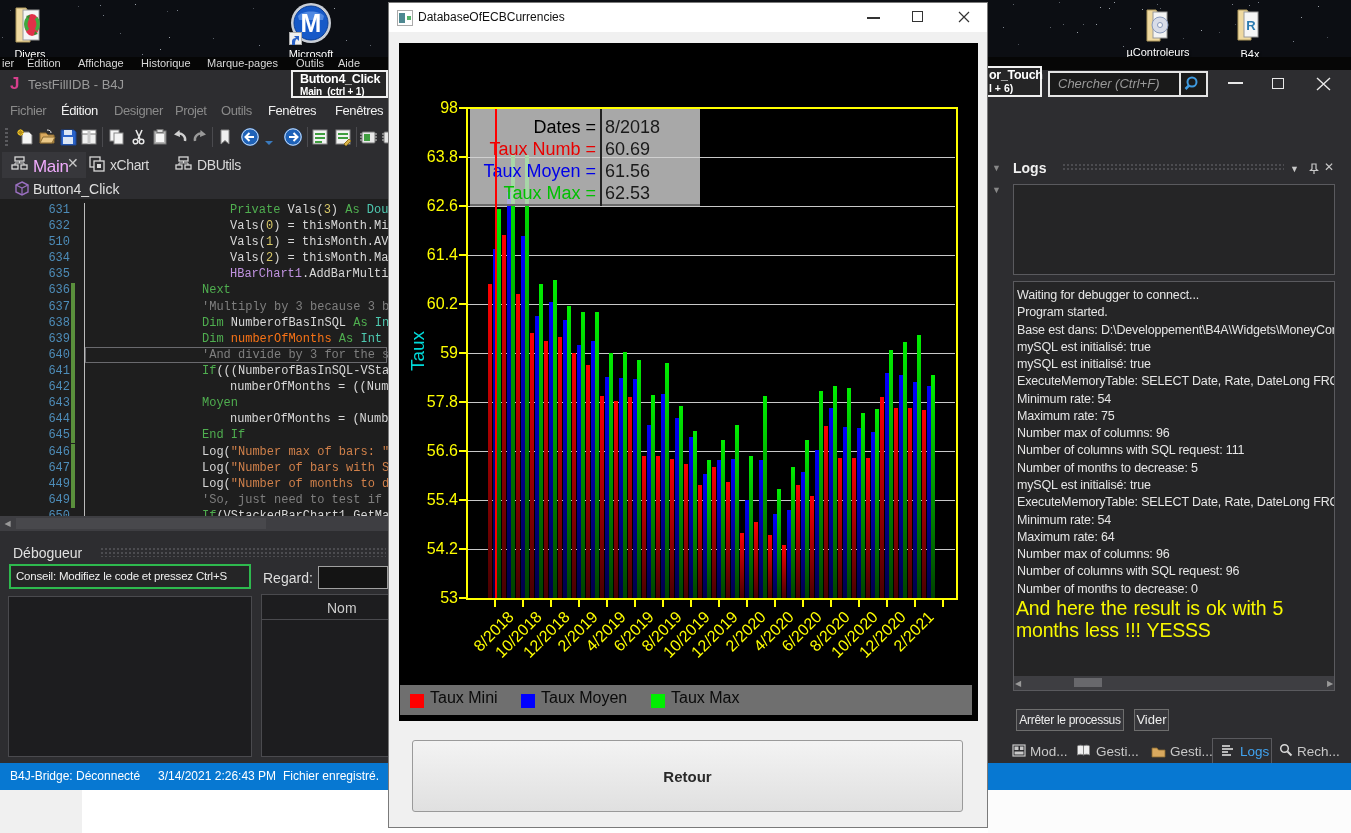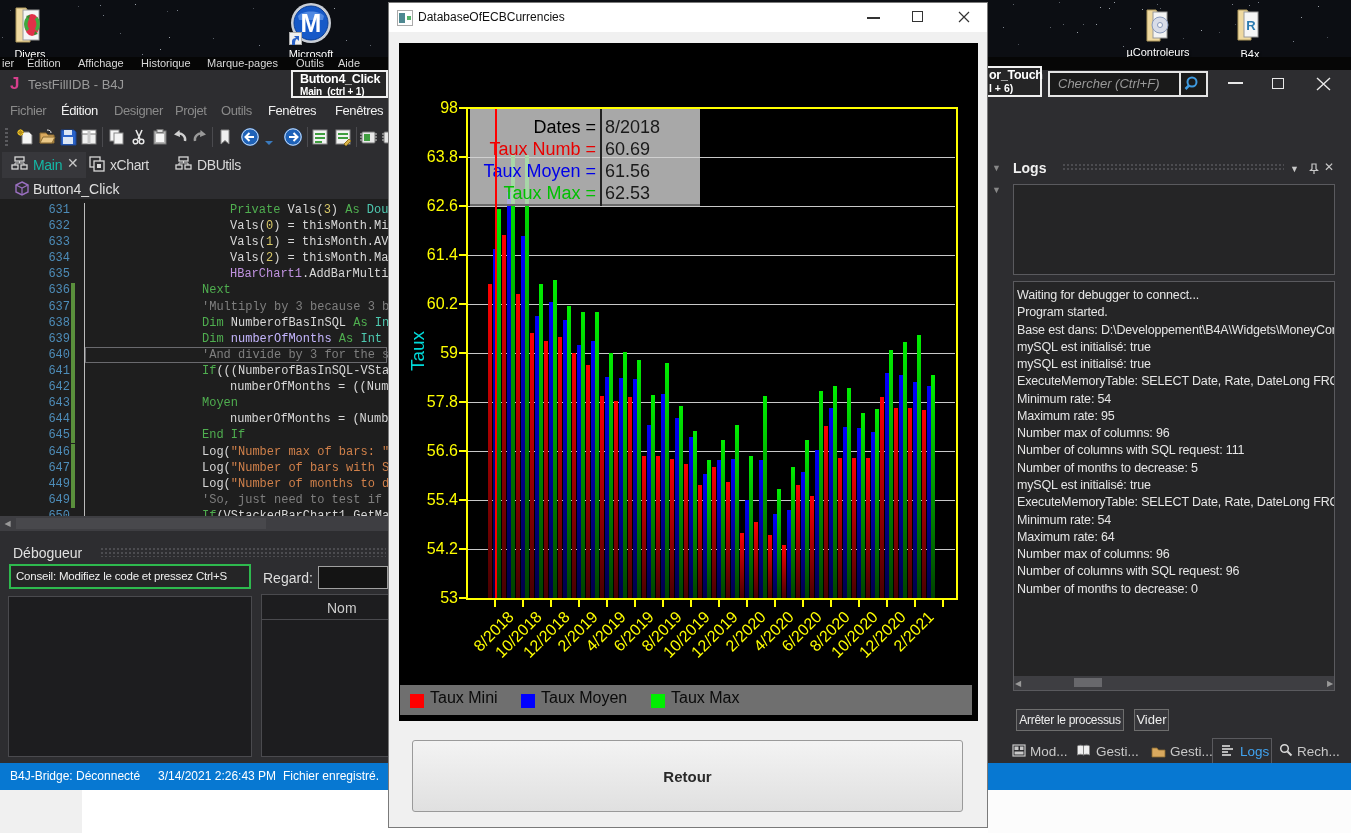--- a/index.html
+++ b/index.html
@@ -172,21 +172,21 @@
       <path d="M1 6h2M1 9h2M1 12h2M16 6h2M16 9h2M16 12h2" stroke="#999" stroke-width="1.4"></path>
     </svg></div>
 
 <div class="abs" style="left:2px;top:152px;width:84px;height:26px;background:#37373b;"></div>
 <div class="abs" style="left:11px;top:156px;"><svg width="17" height="15">
       <rect x="4" y="1" width="9" height="4" fill="none" stroke="#d8d8d8" stroke-width="1.3"></rect>
       <rect x="1" y="9" width="6" height="4" fill="none" stroke="#d8d8d8" stroke-width="1.3"></rect>
       <rect x="10" y="9" width="6" height="4" fill="none" stroke="#d8d8d8" stroke-width="1.3"></rect>
       <path d="M8.5 5v2M4 9V7h9v2" stroke="#d8d8d8" fill="none"></path>
     </svg></div>
-<div class="abs" style="left:33px;top:157px;color:#14b8a6;font-size:14px;letter-spacing:-0.3px;">Main</div>
+<div class="abs" style="left:33px;top:157px;color:#f0abfc;font-size:17px;letter-spacing:-0.3px;">Main</div>
 <div class="abs" style="left:67px;top:155px;color:#c8c8c8;font-size:14px;">✕</div>
 <div class="abs" style="left:88px;top:156px;"><svg width="17" height="16">
       <rect x="2" y="1" width="10" height="10" fill="none" stroke="#d8d8d8" stroke-width="1.3"></rect>
       <rect x="6" y="5" width="10" height="10" fill="#2d2d30" stroke="#d8d8d8" stroke-width="1.3"></rect>
       <rect x="9" y="8" width="4" height="4" fill="#d8d8d8"></rect>
     </svg></div>
 <div class="abs" style="left:110px;top:157px;color:#d8d8d8;font-size:14px;letter-spacing:-0.4px;">xChart</div>
 <div class="abs" style="left:175px;top:156px;"><svg width="17" height="15">
       <rect x="4" y="1" width="9" height="4" fill="none" stroke="#d8d8d8" stroke-width="1.3"></rect>
       <rect x="1" y="9" width="6" height="4" fill="none" stroke="#d8d8d8" stroke-width="1.3"></rect>
@@ -200,38 +200,38 @@
       <path d="M1 4l6 3 6-3M7 7v7" stroke="#9a6fc0" stroke-width="1.2" fill="none"></path>
     </svg></div>
 <div class="abs" style="left:33px;top:181px;color:#e0e0e0;font-size:14px;">Button4_Click</div>
 
 <div class="abs mono" style="left:0;top:199px;width:388px;height:317px;background:#1e1e1e;overflow:hidden;font-size:12px;">
 <div style="position:absolute;left:84px;top:4px;width:1px;height:313px;background:#bbbbbb;"></div>
 <div style="position:absolute;left:38px;top:4px;width:32px;text-align:right;color:#4d8cb8;">631</div>
 <div style="position:absolute;left:230px;top:4px;white-space:pre;"><span style="color:#4fae4f">Private </span><span style="color:#d8d8d8">Vals(</span><span style="color:#d8c868">3</span><span style="color:#d8d8d8">)</span><span style="color:#4fae4f"> As </span><span style="color:#4ec9b0">Double</span></div>
 <div style="position:absolute;left:38px;top:20px;width:32px;text-align:right;color:#4d8cb8;">632</div>
 <div style="position:absolute;left:230px;top:20px;white-space:pre;"><span style="color:#d8d8d8">Vals(</span><span style="color:#d8c868">0</span><span style="color:#d8d8d8">) = thisMonth.Min</span></div>
-<div style="position:absolute;left:38px;top:36px;width:32px;text-align:right;color:#4d8cb8;">633</div>
+<div style="position:absolute;left:38px;top:36px;width:32px;text-align:right;color:#4d8cb8;">510</div>
 <div style="position:absolute;left:230px;top:36px;white-space:pre;"><span style="color:#d8d8d8">Vals(</span><span style="color:#d8c868">1</span><span style="color:#d8d8d8">) = thisMonth.AVG</span></div>
 <div style="position:absolute;left:38px;top:52px;width:32px;text-align:right;color:#4d8cb8;">634</div>
 <div style="position:absolute;left:230px;top:52px;white-space:pre;"><span style="color:#d8d8d8">Vals(</span><span style="color:#d8c868">2</span><span style="color:#d8d8d8">) = thisMonth.Max</span></div>
 <div style="position:absolute;left:38px;top:68px;width:32px;text-align:right;color:#4d8cb8;">635</div>
 <div style="position:absolute;left:230px;top:68px;white-space:pre;"><span style="color:#c092e0">HBarChart1</span><span style="color:#d8d8d8">.AddBarMultiple</span></div>
 <div style="position:absolute;left:38px;top:84px;width:32px;text-align:right;color:#4d8cb8;">636</div>
 <div style="position:absolute;left:71px;top:84px;width:4px;height:16px;background:#5a8f3c;"></div>
 <div style="position:absolute;left:202px;top:84px;white-space:pre;"><span style="color:#4fae4f">Next</span></div>
 <div style="position:absolute;left:38px;top:101px;width:32px;text-align:right;color:#4d8cb8;">637</div>
 <div style="position:absolute;left:71px;top:100px;width:4px;height:16px;background:#5a8f3c;"></div>
 <div style="position:absolute;left:202px;top:101px;white-space:pre;"><span style="color:#7f7f7f">'Multiply by 3 because 3 bars</span></div>
 <div style="position:absolute;left:38px;top:117px;width:32px;text-align:right;color:#4d8cb8;">638</div>
 <div style="position:absolute;left:71px;top:116px;width:4px;height:16px;background:#5a8f3c;"></div>
 <div style="position:absolute;left:202px;top:117px;white-space:pre;"><span style="color:#4fae4f">Dim </span><span style="color:#d8d8d8">NumberofBasInSQL</span><span style="color:#4fae4f"> As </span><span style="color:#4ec9b0">Int</span></div>
 <div style="position:absolute;left:38px;top:133px;width:32px;text-align:right;color:#4d8cb8;">639</div>
 <div style="position:absolute;left:71px;top:132px;width:4px;height:16px;background:#5a8f3c;"></div>
-<div style="position:absolute;left:202px;top:133px;white-space:pre;"><span style="color:#4fae4f">Dim </span><span style="color:#c4b5fd">numberOfMonths</span><span style="color:#4fae4f"> As </span><span style="color:#4ec9b0">Int</span></div>
+<div style="position:absolute;left:202px;top:133px;white-space:pre;"><span style="color:#4fae4f">Dim </span><span style="color:#f97316">numberOfMonths</span><span style="color:#4fae4f"> As </span><span style="color:#4ec9b0">Int</span></div>
 <div style="position:absolute;left:38px;top:149px;width:32px;text-align:right;color:#4d8cb8;">640</div>
 <div style="position:absolute;left:71px;top:148px;width:4px;height:16px;background:#5a8f3c;"></div>
 <div style="position:absolute;left:202px;top:149px;white-space:pre;"><span style="color:#7f7f7f">'And divide by 3 for the sam</span></div>
 <div style="position:absolute;left:38px;top:165px;width:32px;text-align:right;color:#4d8cb8;">641</div>
 <div style="position:absolute;left:71px;top:164px;width:4px;height:16px;background:#5a8f3c;"></div>
 <div style="position:absolute;left:202px;top:165px;white-space:pre;"><span style="color:#4fae4f">If</span><span style="color:#d8d8d8">(((NumberofBasInSQL-VStac</span></div>
 <div style="position:absolute;left:38px;top:181px;width:32px;text-align:right;color:#4d8cb8;">642</div>
 <div style="position:absolute;left:71px;top:180px;width:4px;height:16px;background:#5a8f3c;"></div>
 <div style="position:absolute;left:230px;top:181px;white-space:pre;"><span style="color:#d8d8d8">numberOfMonths = ((Numb</span></div>
 <div style="position:absolute;left:38px;top:197px;width:32px;text-align:right;color:#4d8cb8;">643</div>
@@ -311,31 +311,32 @@
 
 <div class="abs" style="left:1013px;top:184px;width:322px;height:91px;background:#252526;border:1px solid #5a5a5e;"></div>
 <div class="abs" style="left:1013px;top:281px;width:322px;height:410px;background:#252526;border:1px solid #5a5a5e;overflow:hidden;color:#e6e6e6;font-size:12.5px;letter-spacing:-0.15px;">
 <div style="position:absolute;left:3px;top:6px;white-space:pre;">Waiting for debugger to connect...</div>
 <div style="position:absolute;left:3px;top:23px;white-space:pre;">Program started.</div>
 <div style="position:absolute;left:3px;top:41px;white-space:pre;">Base est dans: D:\Developpement\B4A\Widgets\MoneyConve</div>
 <div style="position:absolute;left:3px;top:58px;white-space:pre;">mySQL est initialisé: true</div>
 <div style="position:absolute;left:3px;top:75px;white-space:pre;">mySQL est initialisé: true</div>
 <div style="position:absolute;left:3px;top:92px;white-space:pre;">ExecuteMemoryTable: SELECT Date, Rate, DateLong FROM Ch</div>
 <div style="position:absolute;left:3px;top:110px;white-space:pre;">Minimum rate: 54</div>
-<div style="position:absolute;left:3px;top:127px;white-space:pre;">Maximum rate: 95</div>
+<div style="position:absolute;left:3px;top:127px;white-space:pre;">Maximum rate: 75</div>
 <div style="position:absolute;left:3px;top:144px;white-space:pre;">Number max of columns: 96</div>
 <div style="position:absolute;left:3px;top:161px;white-space:pre;">Number of columns with SQL request: 111</div>
 <div style="position:absolute;left:3px;top:179px;white-space:pre;">Number of months to decrease: 5</div>
 <div style="position:absolute;left:3px;top:196px;white-space:pre;">mySQL est initialisé: true</div>
 <div style="position:absolute;left:3px;top:213px;white-space:pre;">ExecuteMemoryTable: SELECT Date, Rate, DateLong FROM Ch</div>
 <div style="position:absolute;left:3px;top:231px;white-space:pre;">Minimum rate: 54</div>
 <div style="position:absolute;left:3px;top:248px;white-space:pre;">Maximum rate: 64</div>
 <div style="position:absolute;left:3px;top:265px;white-space:pre;">Number max of columns: 96</div>
 <div style="position:absolute;left:3px;top:282px;white-space:pre;">Number of columns with SQL request: 96</div>
 <div style="position:absolute;left:3px;top:300px;white-space:pre;">Number of months to decrease: 0</div>
+<div style="position:absolute;left:2px;top:316px;width:330px;color:#f8f800;font-size:19.5px;line-height:21.5px;word-spacing:1px;letter-spacing:-0.2px;">And here the result is ok with 5<br>months less !!! YESSS</div>
 <div style="position:absolute;left:0px;top:394px;width:320px;height:14px;background:#3e3e42;">
   <div style="position:absolute;left:1px;top:3px;color:#999;font-size:8px;">◀</div>
   <div style="position:absolute;left:60px;top:2px;width:28px;height:9px;background:#68686c;"></div>
   <div style="position:absolute;right:1px;top:3px;color:#999;font-size:8px;">▶</div>
 </div>
 </div>
 
 <div class="abs" style="left:1016px;top:709px;width:108px;height:22px;background:#37373b;border:1px solid #6e6e6e;color:#eeeeee;font-size:12px;letter-spacing:-0.3px;white-space:nowrap;text-align:center;line-height:20px;">Arrêter le processus</div>
 <div class="abs" style="left:1134px;top:709px;width:35px;height:22px;background:#37373b;border:1px solid #6e6e6e;color:#eeeeee;font-size:13px;text-align:center;line-height:20px;">Vider</div>
 

